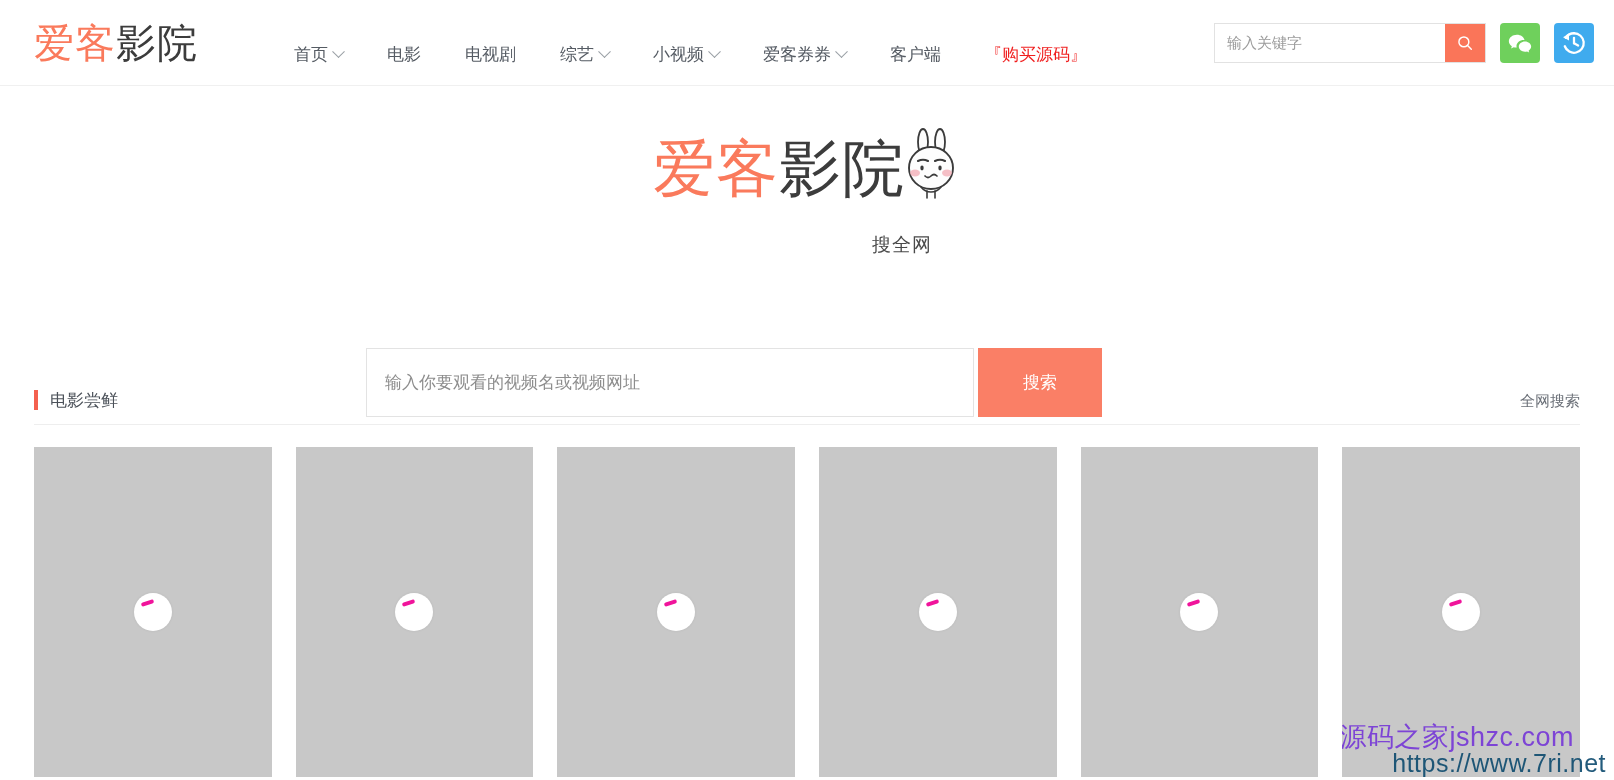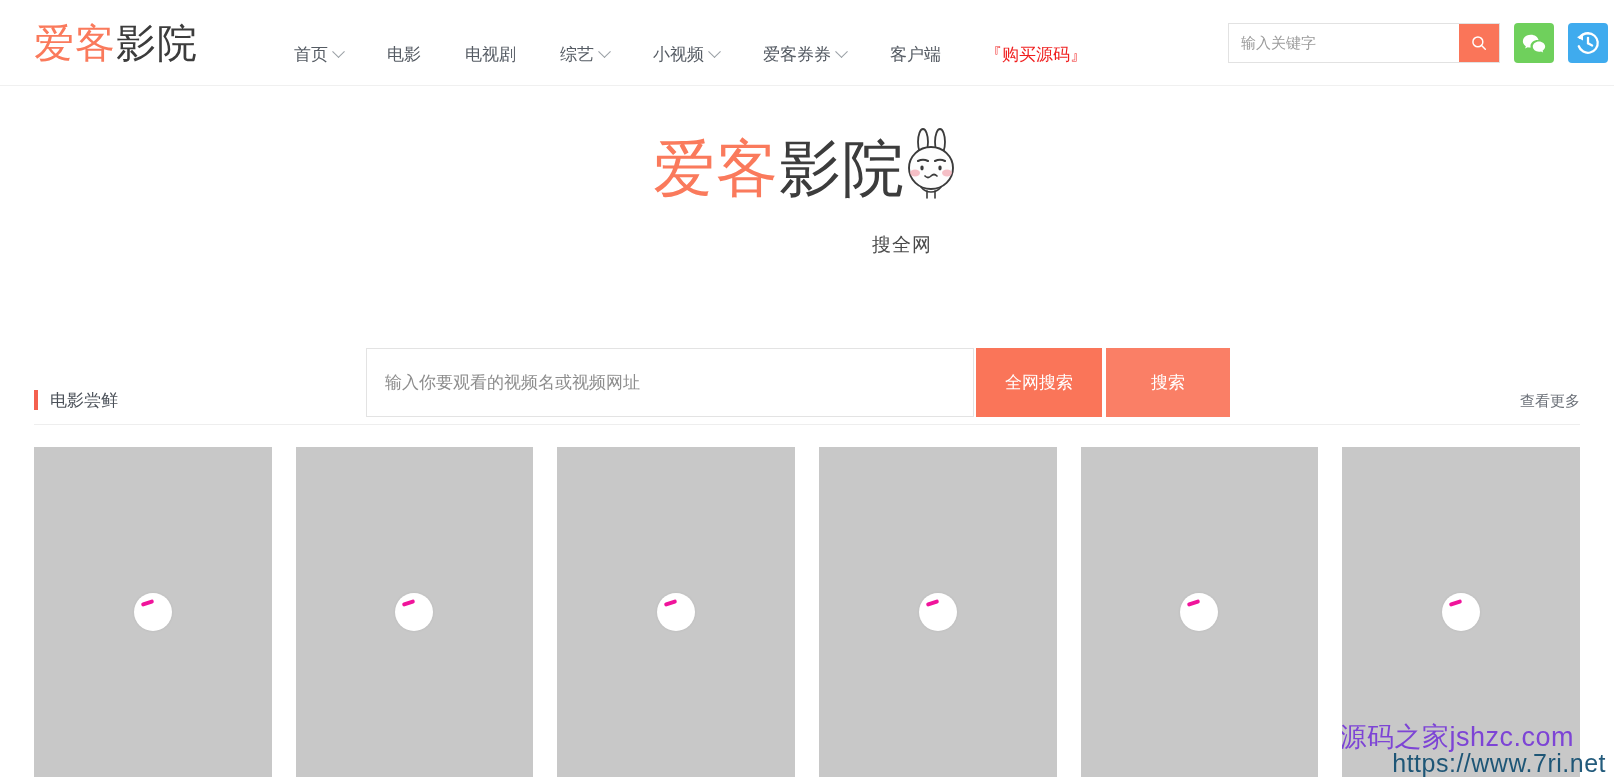--- a/index.html
+++ b/index.html
@@ -60,21 +60,21 @@
     display: inline-block;
     width: 9px;
     height: 9px;
     border-right: 1.4px solid #9aa0a6;
     border-bottom: 1.4px solid #9aa0a6;
     transform: rotate(45deg) translate(-2px, -2px);
   }
 
   .head-right {
     position: absolute;
-    right: 6px;
+    right: 20px;
     top: 50%;
     transform: translateY(-50%);
     display: flex;
     align-items: center;
     gap: 14px;
     margin-left: 44px;
   }
   .mini-search {
     display: flex;
     align-items: stretch;
@@ -369,29 +369,28 @@
       </svg>
     </div>
   </div>
 
   <div class="hero-sub">搜全网</div>
 
   <div class="big-search">
     <div class="big-input-wrap">
       <input type="text" placeholder="输入你要观看的视频名或视频网址" style="">
     </div>
-    <button class="big-btn btn-allnet">全网搜索</button>
     <button class="big-btn btn-search">搜索</button>
   </div>
 </div>
 
 <div class="section-head">
   <span class="sec-bar"></span>
   <span class="sec-title">电影尝鲜</span>
-  <span class="sec-more">查看更多</span>
+  <span class="sec-more">全网搜索</span>
 </div>
 
 <div class="grid">
   <div class="card">
     <div class="spinner"></div>
   </div>
   <div class="card">
     <div class="spinner"></div>
   </div>
   <div class="card">

